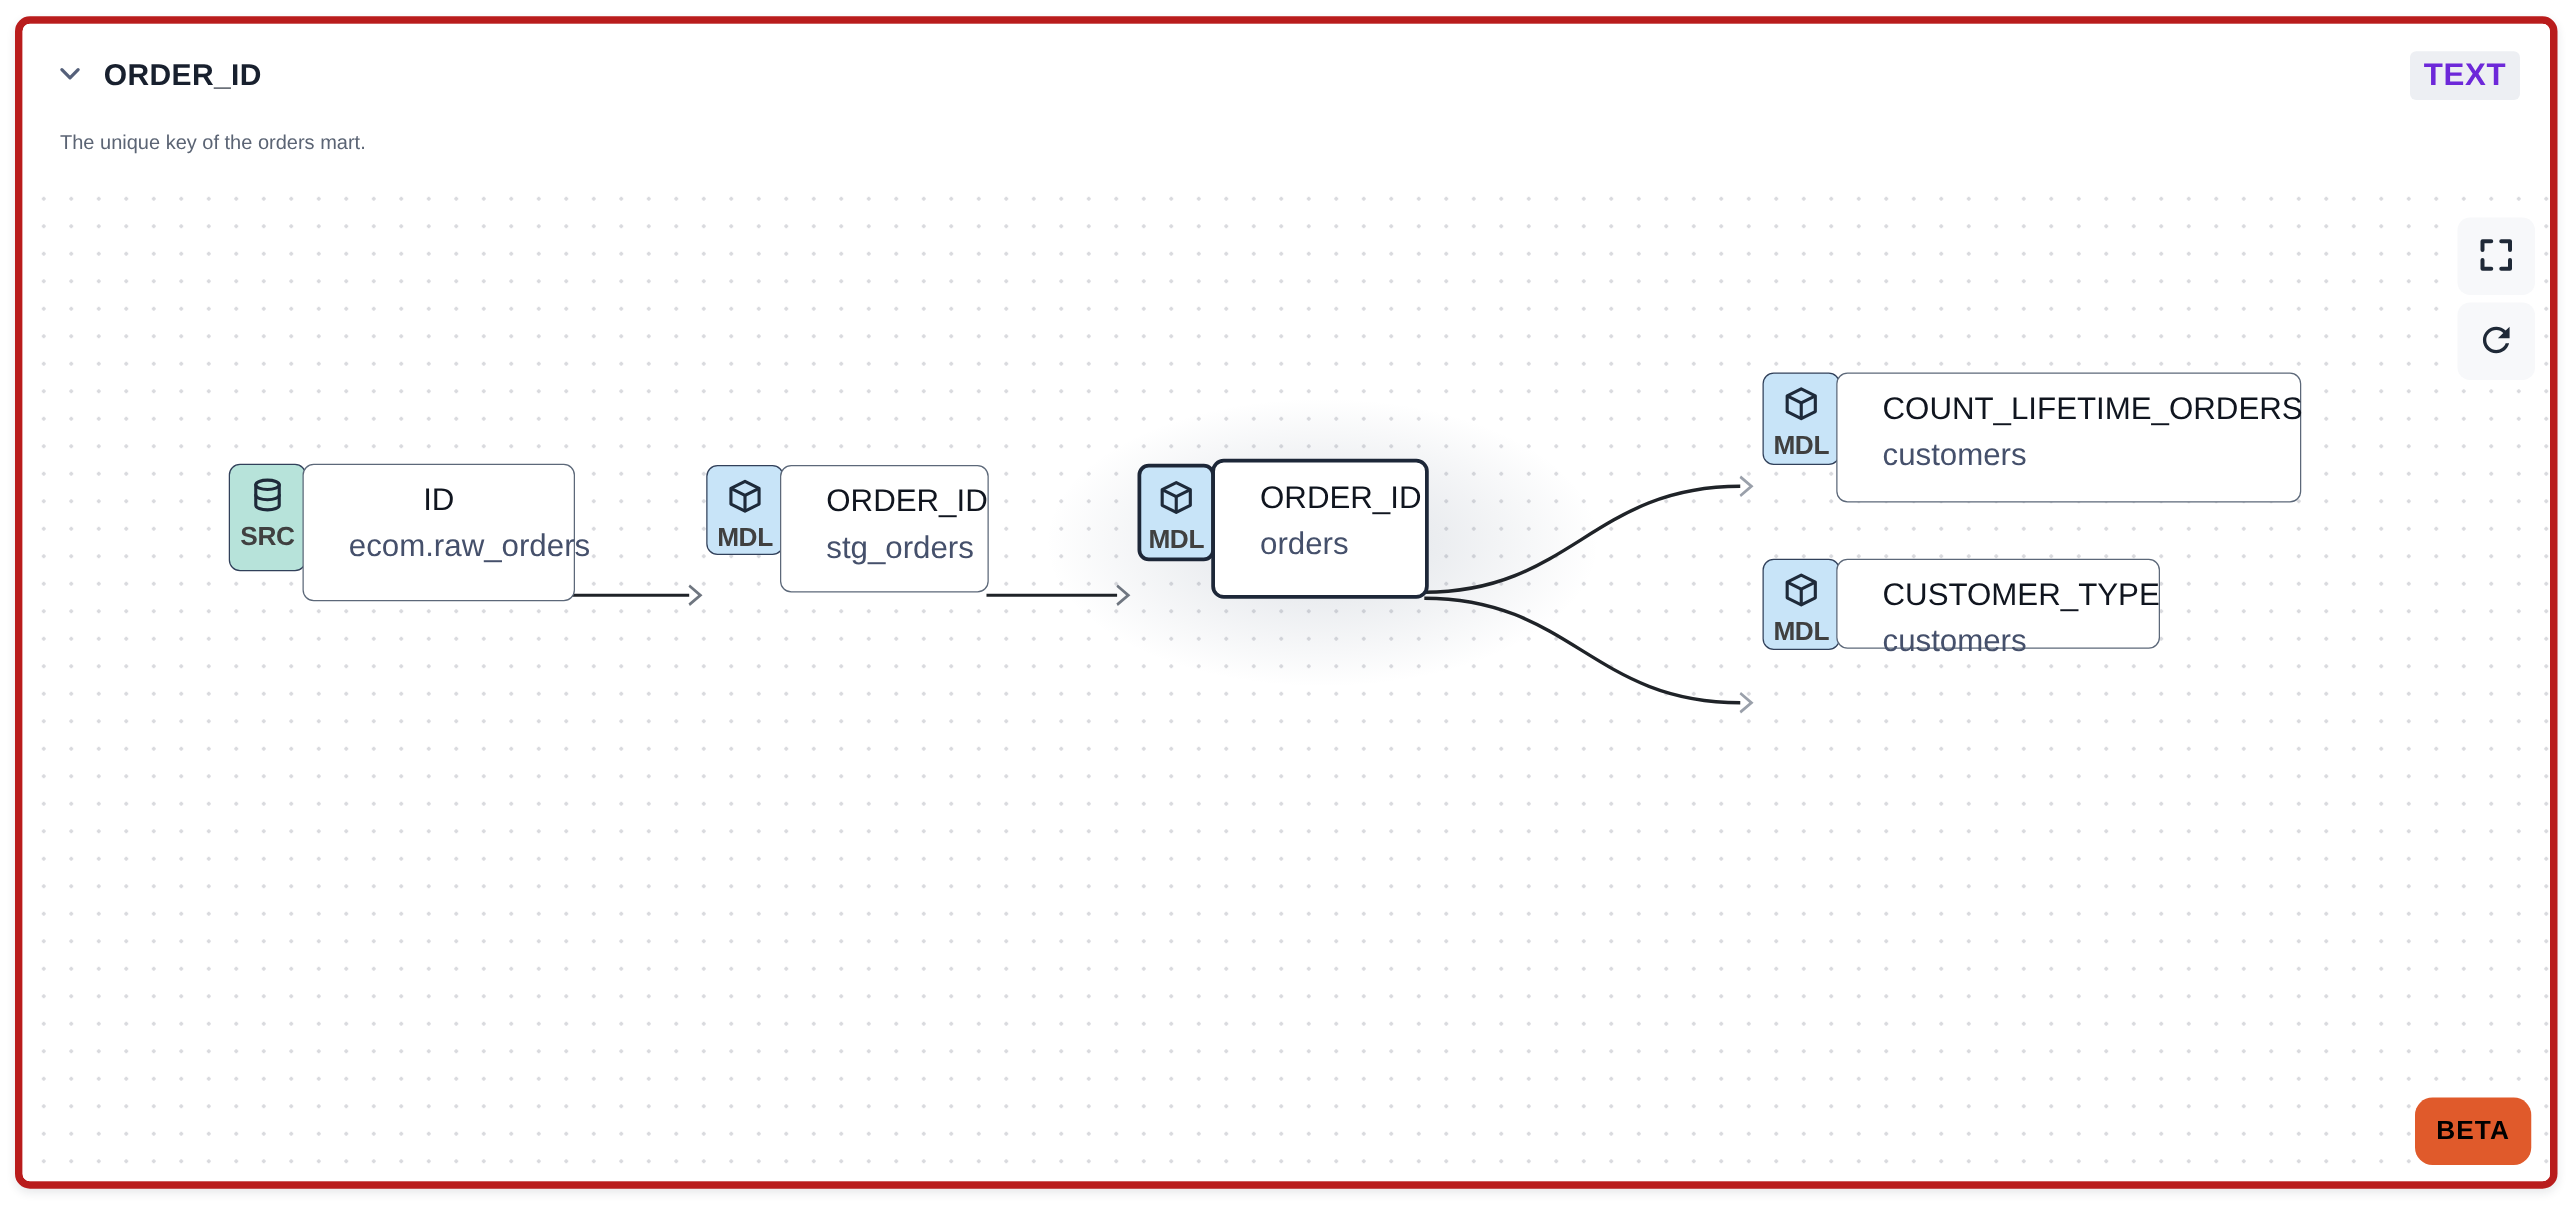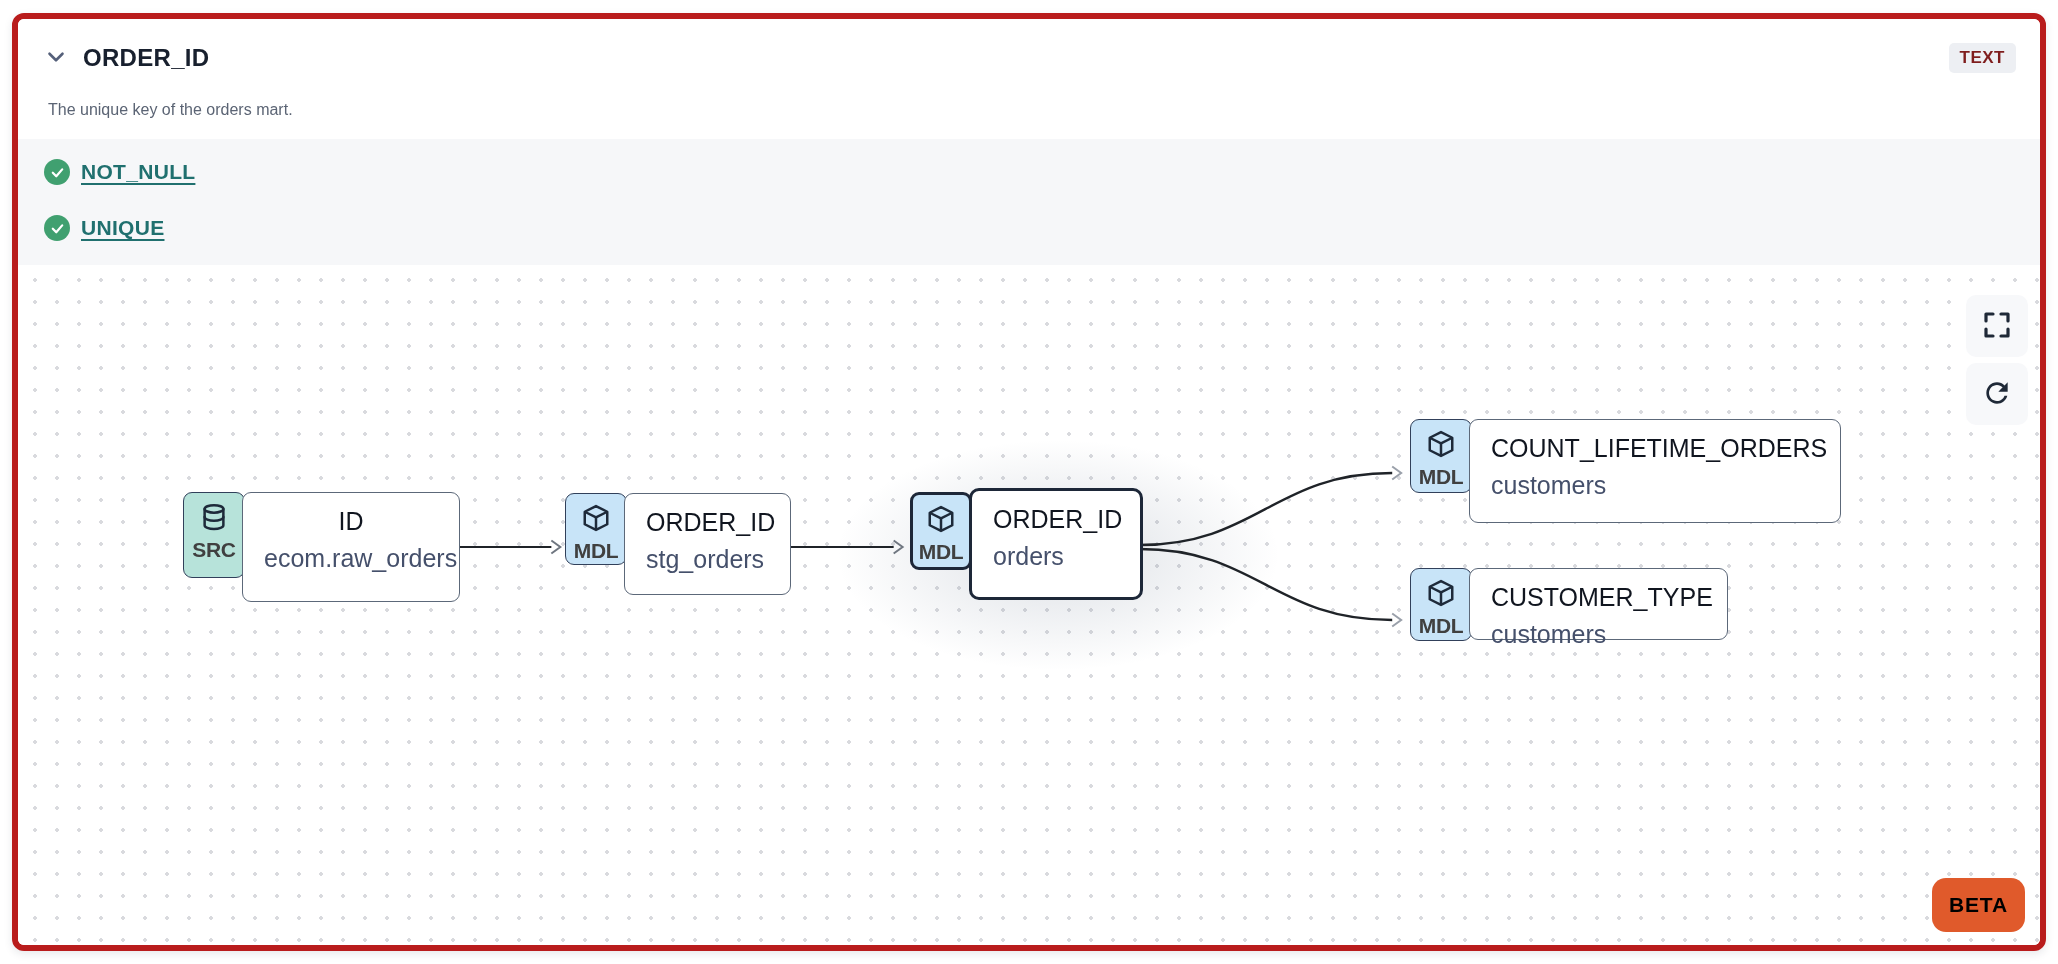--- a/index.html
+++ b/index.html
@@ -13,22 +13,22 @@
     display:flex; flex-direction:column; overflow:hidden;
   }
 
   
   .header { padding:22px 24px 20px 17px; background:#ffffff; }
   .title-row { display:flex; align-items:center; }
   .chev-btn { width:42px; height:34px; display:flex; align-items:center;
     justify-content:center; background:none; border:none; cursor:pointer; }
   .page-title { font-size:24px; font-weight:600; color:#18202e;
     letter-spacing:0.3px; margin-left:6px; }
-  .type-badge { margin-left:auto; background:#edeff3; color:#7f1d1d;
-    font-size:17px; font-weight:600; letter-spacing:0.5px;
+  .type-badge { margin-left:auto; background:#edeff3; color:#6d28d9;
+    font-size:25px; font-weight:600; letter-spacing:0.5px;
     padding:5px 11px; border-radius:5px; }
   .description { margin:26px 0 0 13px; font-size:16px; color:#5b6474; }
 
   
   .tests { background:#f6f7f9; padding:20px 30px 24px 26px; }
   .test-row { display:flex; align-items:center; }
   .test-row + .test-row { margin-top:30px; }
   .check-circle { width:26px; height:26px; border-radius:50%;
     background:#40a070; display:flex; align-items:center; justify-content:center;
     flex:0 0 auto; }
@@ -49,21 +49,21 @@
 
   .node { position:absolute; display:flex; align-items:flex-start; cursor:pointer; }
   .nbadge { width:62px; border:1.5px solid #31405a; border-radius:9px;
     display:flex; flex-direction:column; align-items:center;
     padding:9px 0 6px 0; flex:0 0 auto; }
   .nbadge .blabel { font-size:21px; font-weight:600; color:#404040;
     margin-top:2px; letter-spacing:-0.3px; }
   .nbadge.teal { background:#b7e3da; }
   .nbadge.blue { background:#c8e4f8; }
   .ncard { background:#ffffff; border:1.5px solid #5c6879; border-radius:9px;
-    margin-left:-3px; padding:14px 21px; position:relative; }
+    margin-left:-3px; padding:14px 36px; position:relative; }
   .ntitle { font-size:25px; font-weight:500; color:#10151f; white-space:nowrap; }
   .nsub { font-size:25px; color:#45506b; margin-top:8px; white-space:nowrap; }
 
   .node.selected .nbadge { border:3px solid #1d2738; }
   .node.selected .ncard { border:3.5px solid #1d2738; border-radius:10px; }
 
   #node-src   { left:165px; top:227px; }
   #node-src   .nbadge { height:86px; }
   #node-src   .ncard  { width:218px; height:110px;text-align:center; }
   #node-stg   { left:547px; top:228px; }
@@ -104,38 +104,20 @@
             <polyline points="6 9 12 15 18 9"></polyline>
           </svg>
         </span>
       </button>
       <div class="page-title">ORDER_ID</div>
       <div class="type-badge">TEXT</div>
     </div>
     <div class="description">The unique key of the orders mart.</div>
   </div>
 
-  <div class="tests">
-    <div class="test-row">
-      <span class="check-circle">
-        <svg width="15" height="15" viewBox="0 0 24 24" fill="none" stroke="#ffffff" stroke-width="3.6" stroke-linecap="round" stroke-linejoin="round">
-          <polyline points="4.5 12.5 10 18 19.5 7"></polyline>
-        </svg>
-      </span>
-      <a class="test-link">NOT_NULL</a>
-    </div>
-    <div class="test-row">
-      <span class="check-circle">
-        <svg width="15" height="15" viewBox="0 0 24 24" fill="none" stroke="#ffffff" stroke-width="3.6" stroke-linecap="round" stroke-linejoin="round">
-          <polyline points="4.5 12.5 10 18 19.5 7"></polyline>
-        </svg>
-      </span>
-      <a class="test-link">UNIQUE</a>
-    </div>
-  </div>
 
   <div class="canvas">
 
     <div class="glow"></div>
 
     <svg class="edges" viewBox="0 0 2032 680" preserveAspectRatio="none">
 
       <path d="M441 282 H536" stroke="#1f2328" stroke-width="2" fill="none"></path>
       <path d="M536 275.5 L545 282 L536 288.5" stroke="#6f7680" stroke-width="2" fill="none"></path>
 

